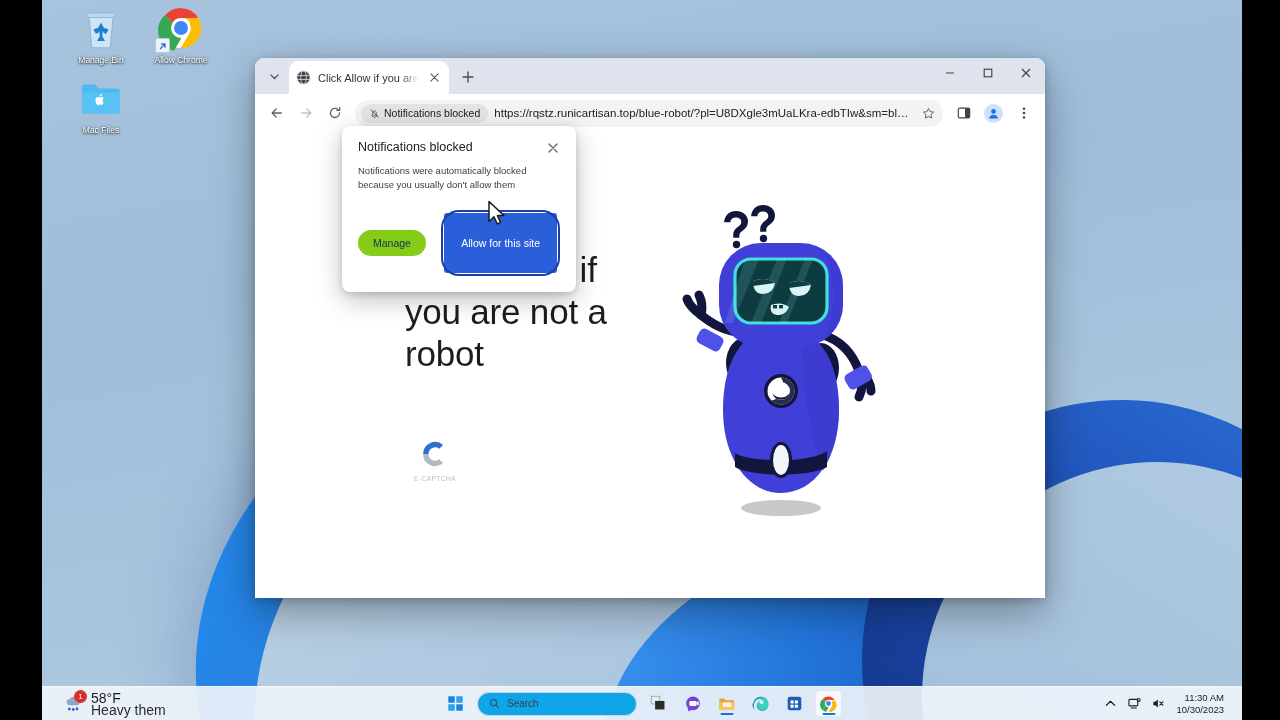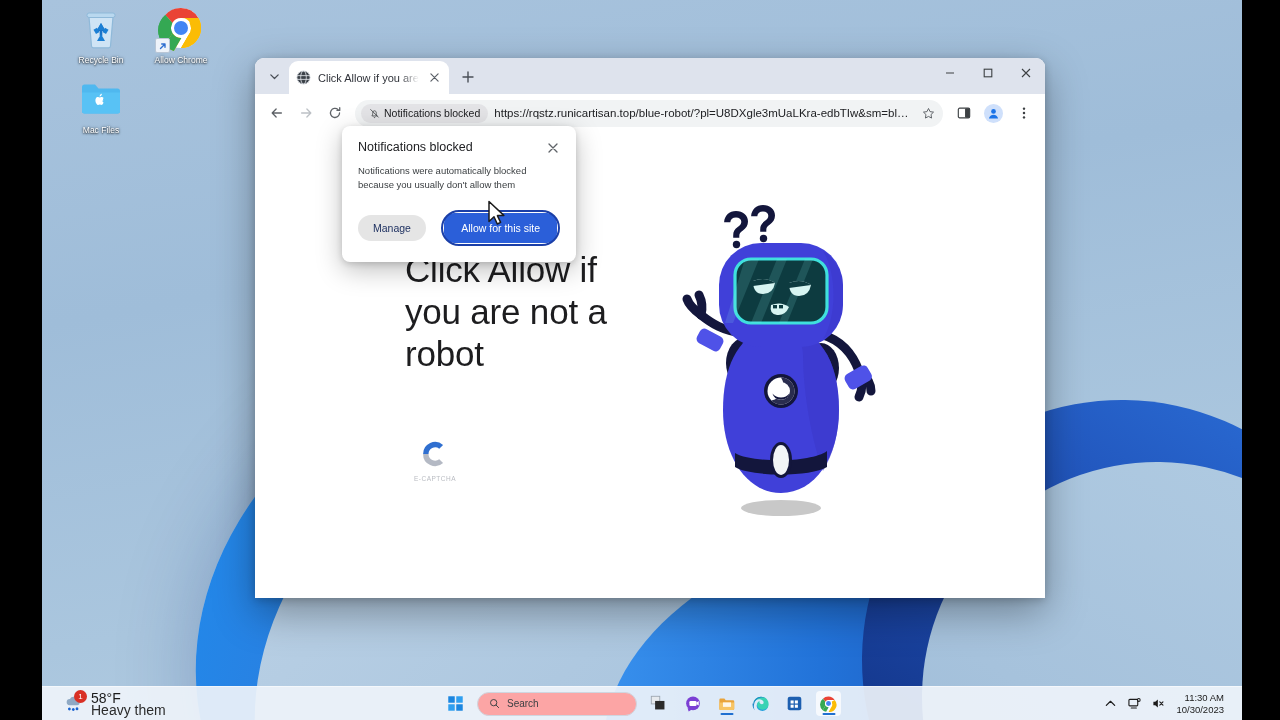--- a/index.html
+++ b/index.html
@@ -160,27 +160,27 @@
     box-shadow:0 2px 6px rgba(0,0,0,.15), 0 8px 26px rgba(0,0,0,.25);
     padding:14px 16px 16px 16px; z-index:30;
   }
   .popup-head { display:flex; align-items:flex-start; justify-content:space-between; }
   .popup-title { font-size:12.5px; color:#202124; }
   .popup-close { width:15px; height:15px; color:#5f6368; display:flex; align-items:center; justify-content:center;}
   .popup-close svg{width:10px;height:10px;}
   .popup-body { font-size:9.5px; line-height:14px; color:#3c4043; margin-top:9px; }
   .popup-actions { display:flex; justify-content:space-between; align-items:center; margin-top:18px; }
   .btn-manage {
-    background:#e5e5e5; color:#1a2d5e; border:none; border-radius:14px;
+    background:#84cc16; color:#1a2d5e; border:none; border-radius:14px;
     font-size:10.5px; padding:7px 15px; font-family:inherit;
   }
   .btn-allow-wrap { position:relative; padding:3px; }
   .btn-allow {
-    background:#2b5fd9; color:#fff; border:none; border-radius:10px;
-    font-size:10.5px; padding:9px 17px; font-family:inherit; position:relative;
+    background:#2b5fd9; color:#fff; border:none; border-radius:3px;
+    font-size:10.5px; padding:24px 17px; font-family:inherit; position:relative;
   }
   .focus-ring {
     position:absolute; inset:0; border:2px solid #1b3fa8; border-radius:18px;
     pointer-events:none;
   }
   .cursor { position:absolute; left:487px; top:200px; width:19px; height:26px; z-index:40; }
 
   
   #taskbar {
     position:absolute; left:42px; bottom:0; width:1200px; height:34px;
@@ -196,21 +196,21 @@
     display:flex; align-items:center; justify-content:center; padding:0 3px;
   }
   .weather .wtxt { font-size:14px; color:#1b1b1b; line-height:12px; }
   .weather .wtxt .t2{ color:#2b2b2b; }
 
   .tb-center { position:absolute; left:50%; transform:translateX(-50%); display:flex; align-items:center; gap:9px; }
   .ti { width:25px; height:25px; display:flex; align-items:center; justify-content:center; position:relative; border-radius:4px;}
   .ti.active { background:rgba(255,255,255,.72); }
   .ti .underline { position:absolute; bottom:1px; left:50%; transform:translateX(-50%); width:13px; height:2.5px; border-radius:2px; background:#1f6fd0; }
   .searchbox {
-    width:160px; height:24px; border-radius:13px; background:#fca5a5;
+    width:160px; height:24px; border-radius:13px; background:#0ea5e9;
     border:1px solid #cfd6e0; display:flex; align-items:center; gap:7px; padding:0 11px;
   }
   .searchbox svg{ width:11px; height:11px; color:#3c4043; }
   .searchbox span{ font-size:10px; color:#3c4043; }
 
   .tb-right-zone { position:absolute; right:18px; display:flex; align-items:center; gap:11px; }
   .sys-ico { color:#1b1b1b; display:flex; align-items:center; }
   .sys-ico svg{ width:13px; height:13px; }
   .clock { font-size:9.5px; color:#1b1b1b; line-height:12px; text-align:right; }
 </style>
@@ -233,21 +233,21 @@
         <svg viewBox="0 0 48 48">
           <path d="M12 13h24l-2.5 29a2 2 0 0 1-2 1.8H16.5a2 2 0 0 1-2-1.8z" fill="#cfe4f5" stroke="#8fb9d9" stroke-width="1.2"></path>
           <rect x="10" y="9" width="28" height="4.5" rx="2" fill="#b9d8ef" stroke="#8fb9d9" stroke-width="1"></rect>
           <path d="M24 19l4.5 8h-3.2v5h-2.6v-5h-3.2z" fill="#1a73c8" transform="rotate(0 24 26)"></path>
           <path d="M24 19l4 7h-8z" fill="#1b7fd4"></path>
           <path d="M19 30l-2.5-4.3 3.5-2 2.5 4.3z" fill="#1b7fd4"></path>
           <path d="M29 30l2.5-4.3-3.5-2-2.5 4.3z" fill="#1b7fd4"></path>
           <path d="M20 37l4-7 4 7z" fill="#1b7fd4"></path>
         </svg>
       </div>
-      <div class="lbl">Recycle Bin</div>
+      <div class="lbl">Manage Bin</div>
     </div>
 
     <div class="dicon" style="left:96px; top:4px;">
       <div class="glyph">
         <svg viewBox="0 0 48 48">
           <circle cx="24" cy="24" r="20" fill="#fff"></circle>
           <path d="M24 4a20 20 0 0 1 17.3 10H24a10 10 0 0 0-8.66 5L8.3 11A20 20 0 0 1 24 4z" fill="#ea4335"></path>
           <path d="M8.3 11l7.04 8a10 10 0 0 0 .12 10.1L7.6 41.1A20 20 0 0 1 8.3 11z" fill="#34a853" transform="rotate(0 24 24)"></path>
           <path d="M7.6 41.1l7.9-12a10 10 0 0 0 8.5 4.9h.3l-7.4 13A20 20 0 0 1 7.6 41.1z" fill="#fbbc05"></path>
           <path d="M41.3 14A20 20 0 0 1 24.3 44l7.4-13A10 10 0 0 0 34 24a10 10 0 0 0-1.5-5.3z" fill="#fbbc05"></path>

